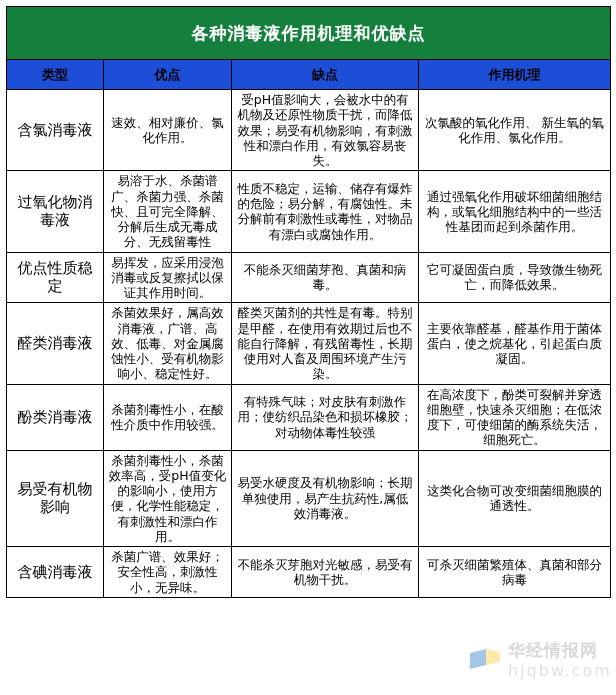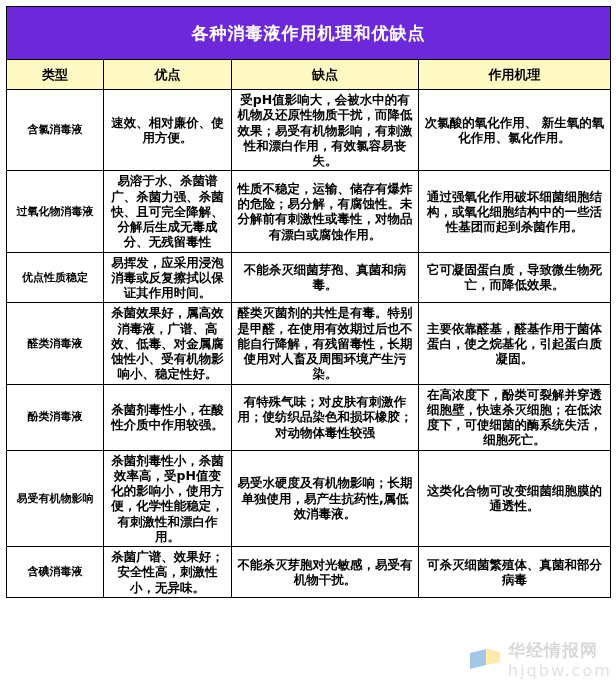--- a/index.html
+++ b/index.html
@@ -27,45 +27,45 @@
     border-collapse: collapse;
     table-layout: fixed;
     border: 1px solid #000000;
   }
   table.disinfectant-table td,
   table.disinfectant-table th {
     border: 1px solid #000000;
     padding: 2px 4px;
     vertical-align: middle;
     text-align: center;
-    font-weight: bold;
+    font-weight: normal;
     line-height: 1.22;
     color: #000000;
     word-break: break-all;
   }
   tr.title-row td {
-    background: #6d28d9;
+    background: #15803d;
     color: #ffffff;
     font-size: 17px;
     font-weight: bold;
     letter-spacing: 1px;
     height: 40px;
     padding: 6px 4px;
     border: 1px solid #000000;
     text-shadow: 0 0 1px rgba(255,255,255,0.25);
   }
   tr.col-head-row td {
     font-size: 13px;
     font-weight: bold;
     height: 23px;
     padding: 3px 4px;
-    background: #fef9c3;
+    background: #1d4ed8;
   }
   td.c-type {
-    font-size: 11px;
+    font-size: 15px;
   }
   td.c-pros, td.c-cons, td.c-mech {
     font-size: 12.5px;
   }
   col.col-type  { width: 97px; }
   col.col-pros  { width: 128px; }
   col.col-cons  { width: 187px; }
   col.col-mech  { width: 192px; }
 
   
@@ -121,21 +121,21 @@
         <td colspan="4">各种消毒液作用机理和优缺点</td>
       </tr>
       <tr class="col-head-row">
         <td>类型</td>
         <td>优点</td>
         <td>缺点</td>
         <td>作用机理</td>
       </tr>
       <tr class="data-row">
         <td class="c-type">含氯消毒液</td>
-        <td class="c-pros">速效、相对廉价、使用方便。</td>
+        <td class="c-pros">速效、相对廉价、氯化作用。</td>
         <td class="c-cons">受pH值影响大，会被水中的有机物及还原性物质干扰，而降低效果；易受有机物影响，有刺激性和漂白作用，有效氯容易丧失。</td>
         <td class="c-mech">次氯酸的氧化作用、 新生氧的氧化作用、氯化作用。</td>
       </tr>
       <tr class="data-row">
         <td class="c-type">过氧化物消毒液</td>
         <td class="c-pros">易溶于水、杀菌谱广、杀菌力强、杀菌快、且可完全降解、分解后生成无毒成分、无残留毒性</td>
         <td class="c-cons">性质不稳定，运输、储存有爆炸的危险；易分解，有腐蚀性。未分解前有刺激性或毒性，对物品有漂白或腐蚀作用。</td>
         <td class="c-mech">通过强氧化作用破坏细菌细胞结构，或氧化细胞结构中的一些活性基团而起到杀菌作用。</td>
       </tr>
       <tr class="data-row">

